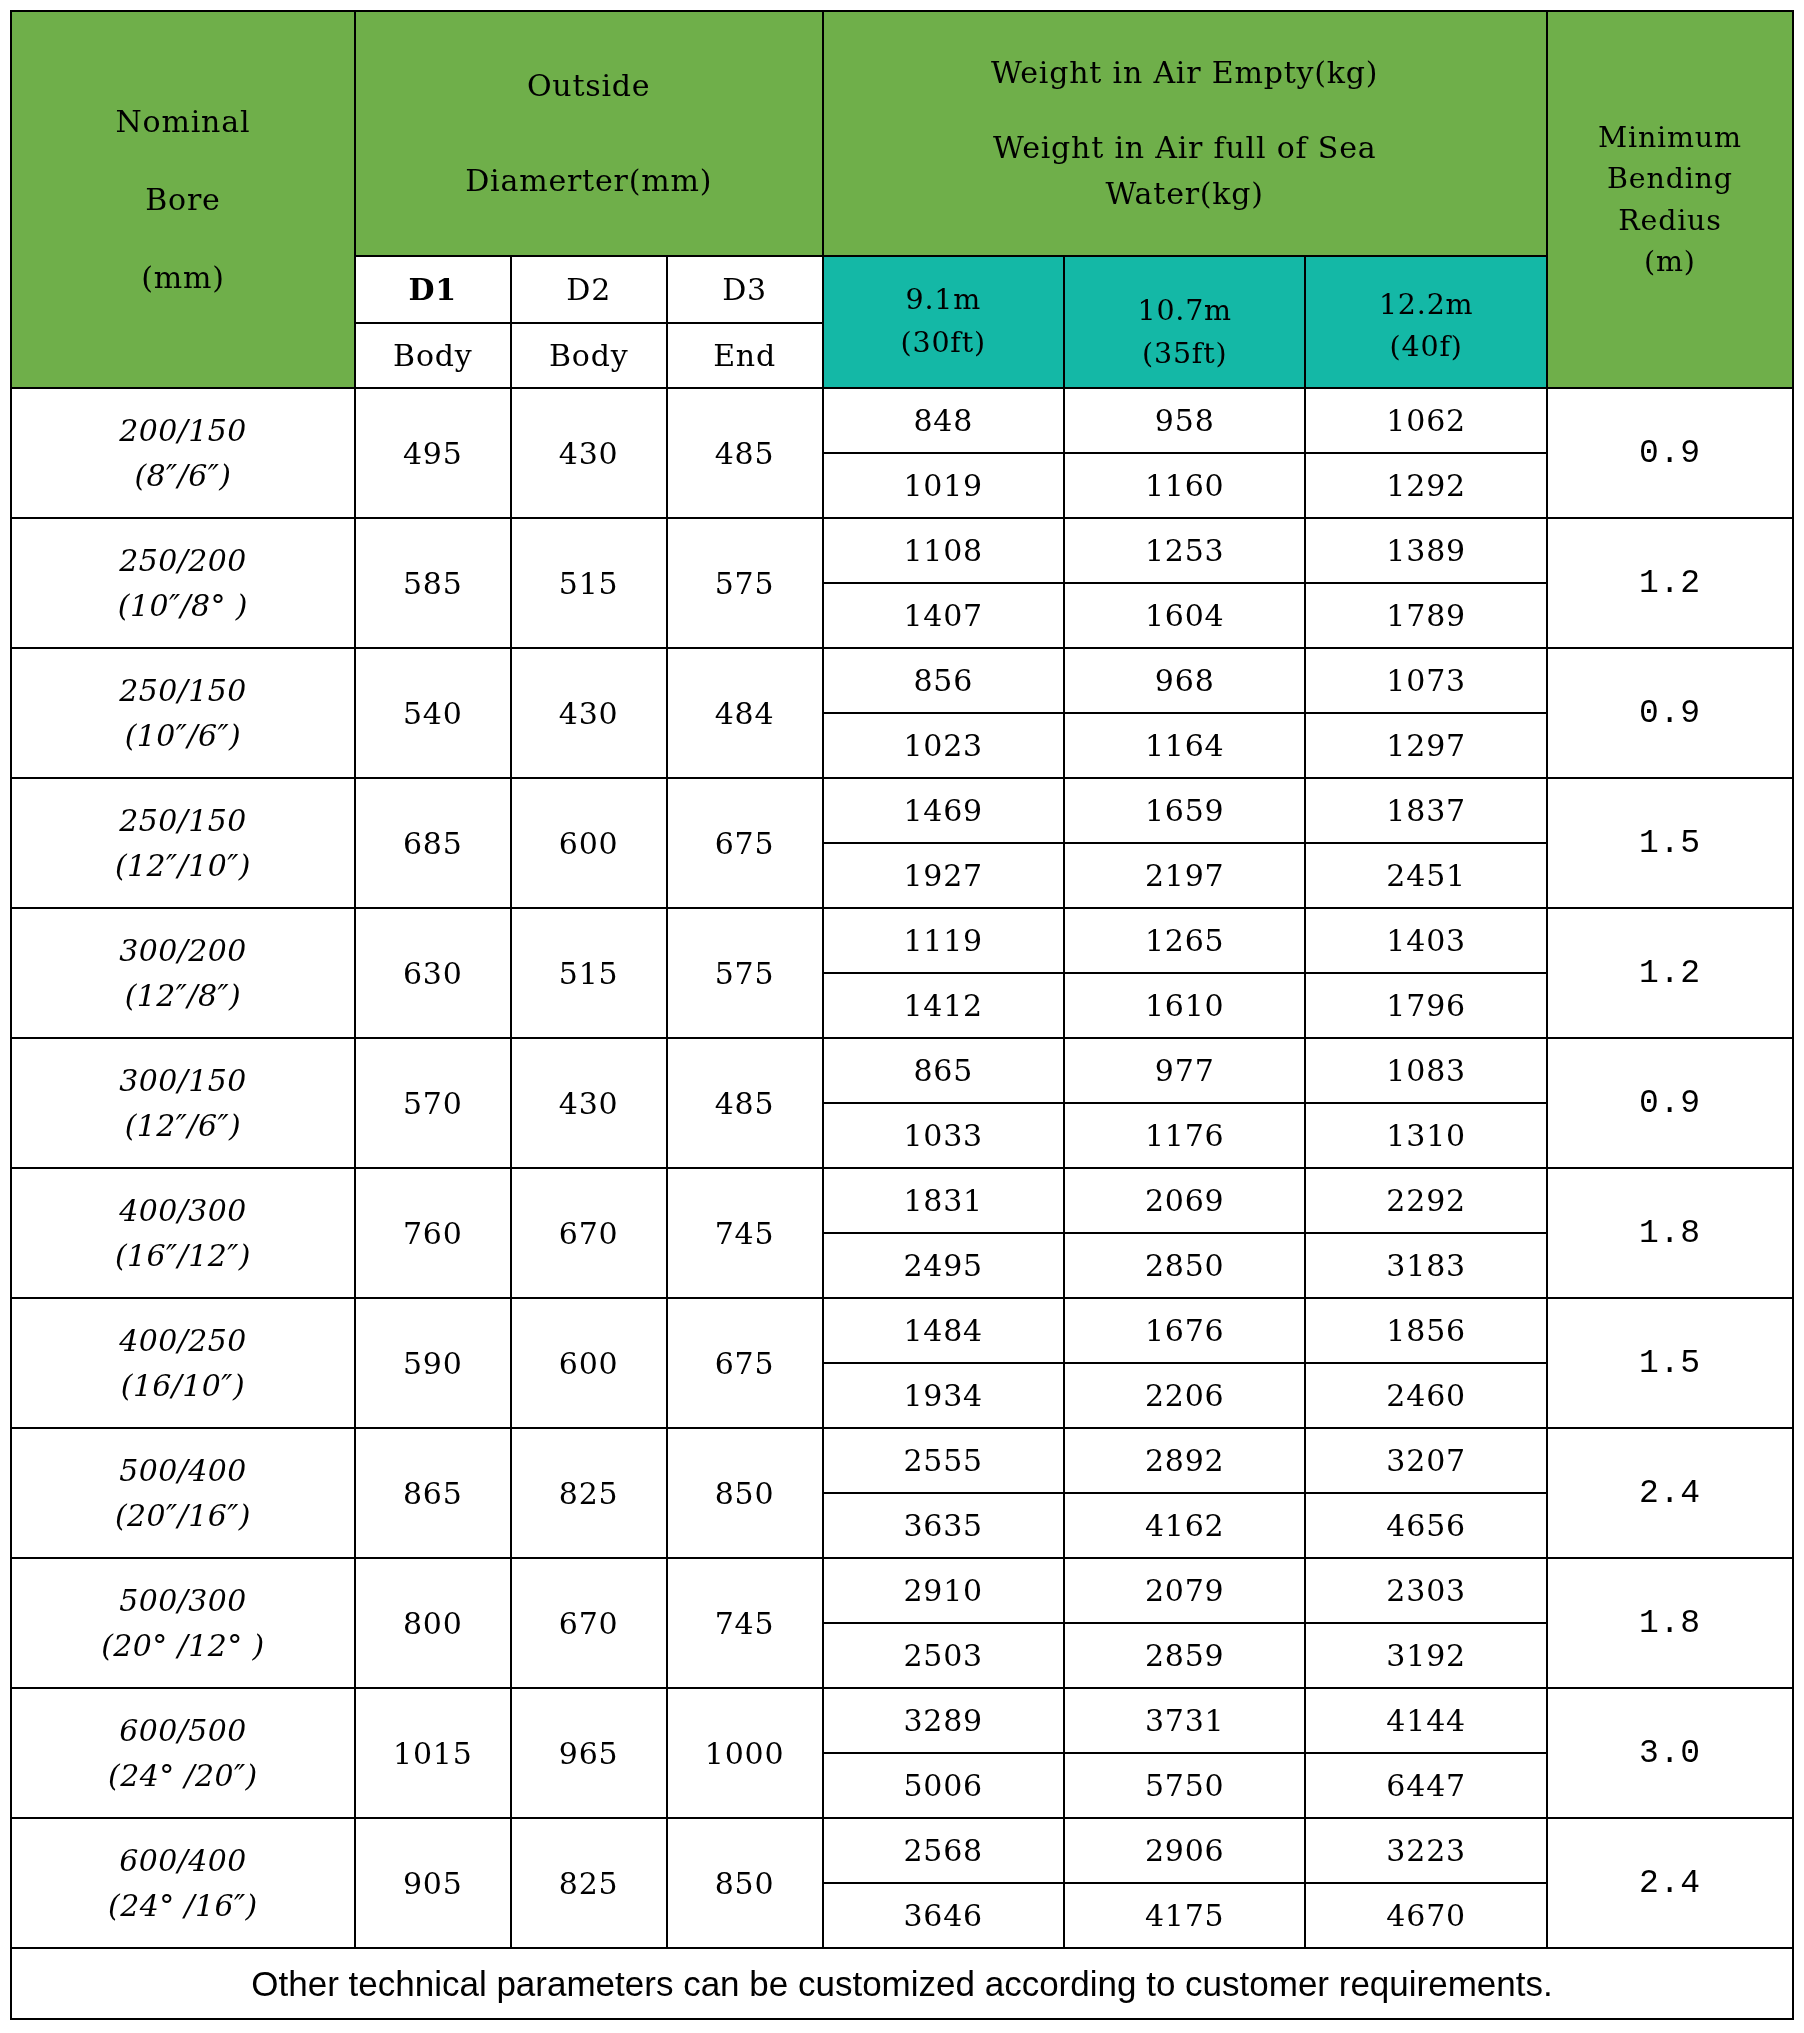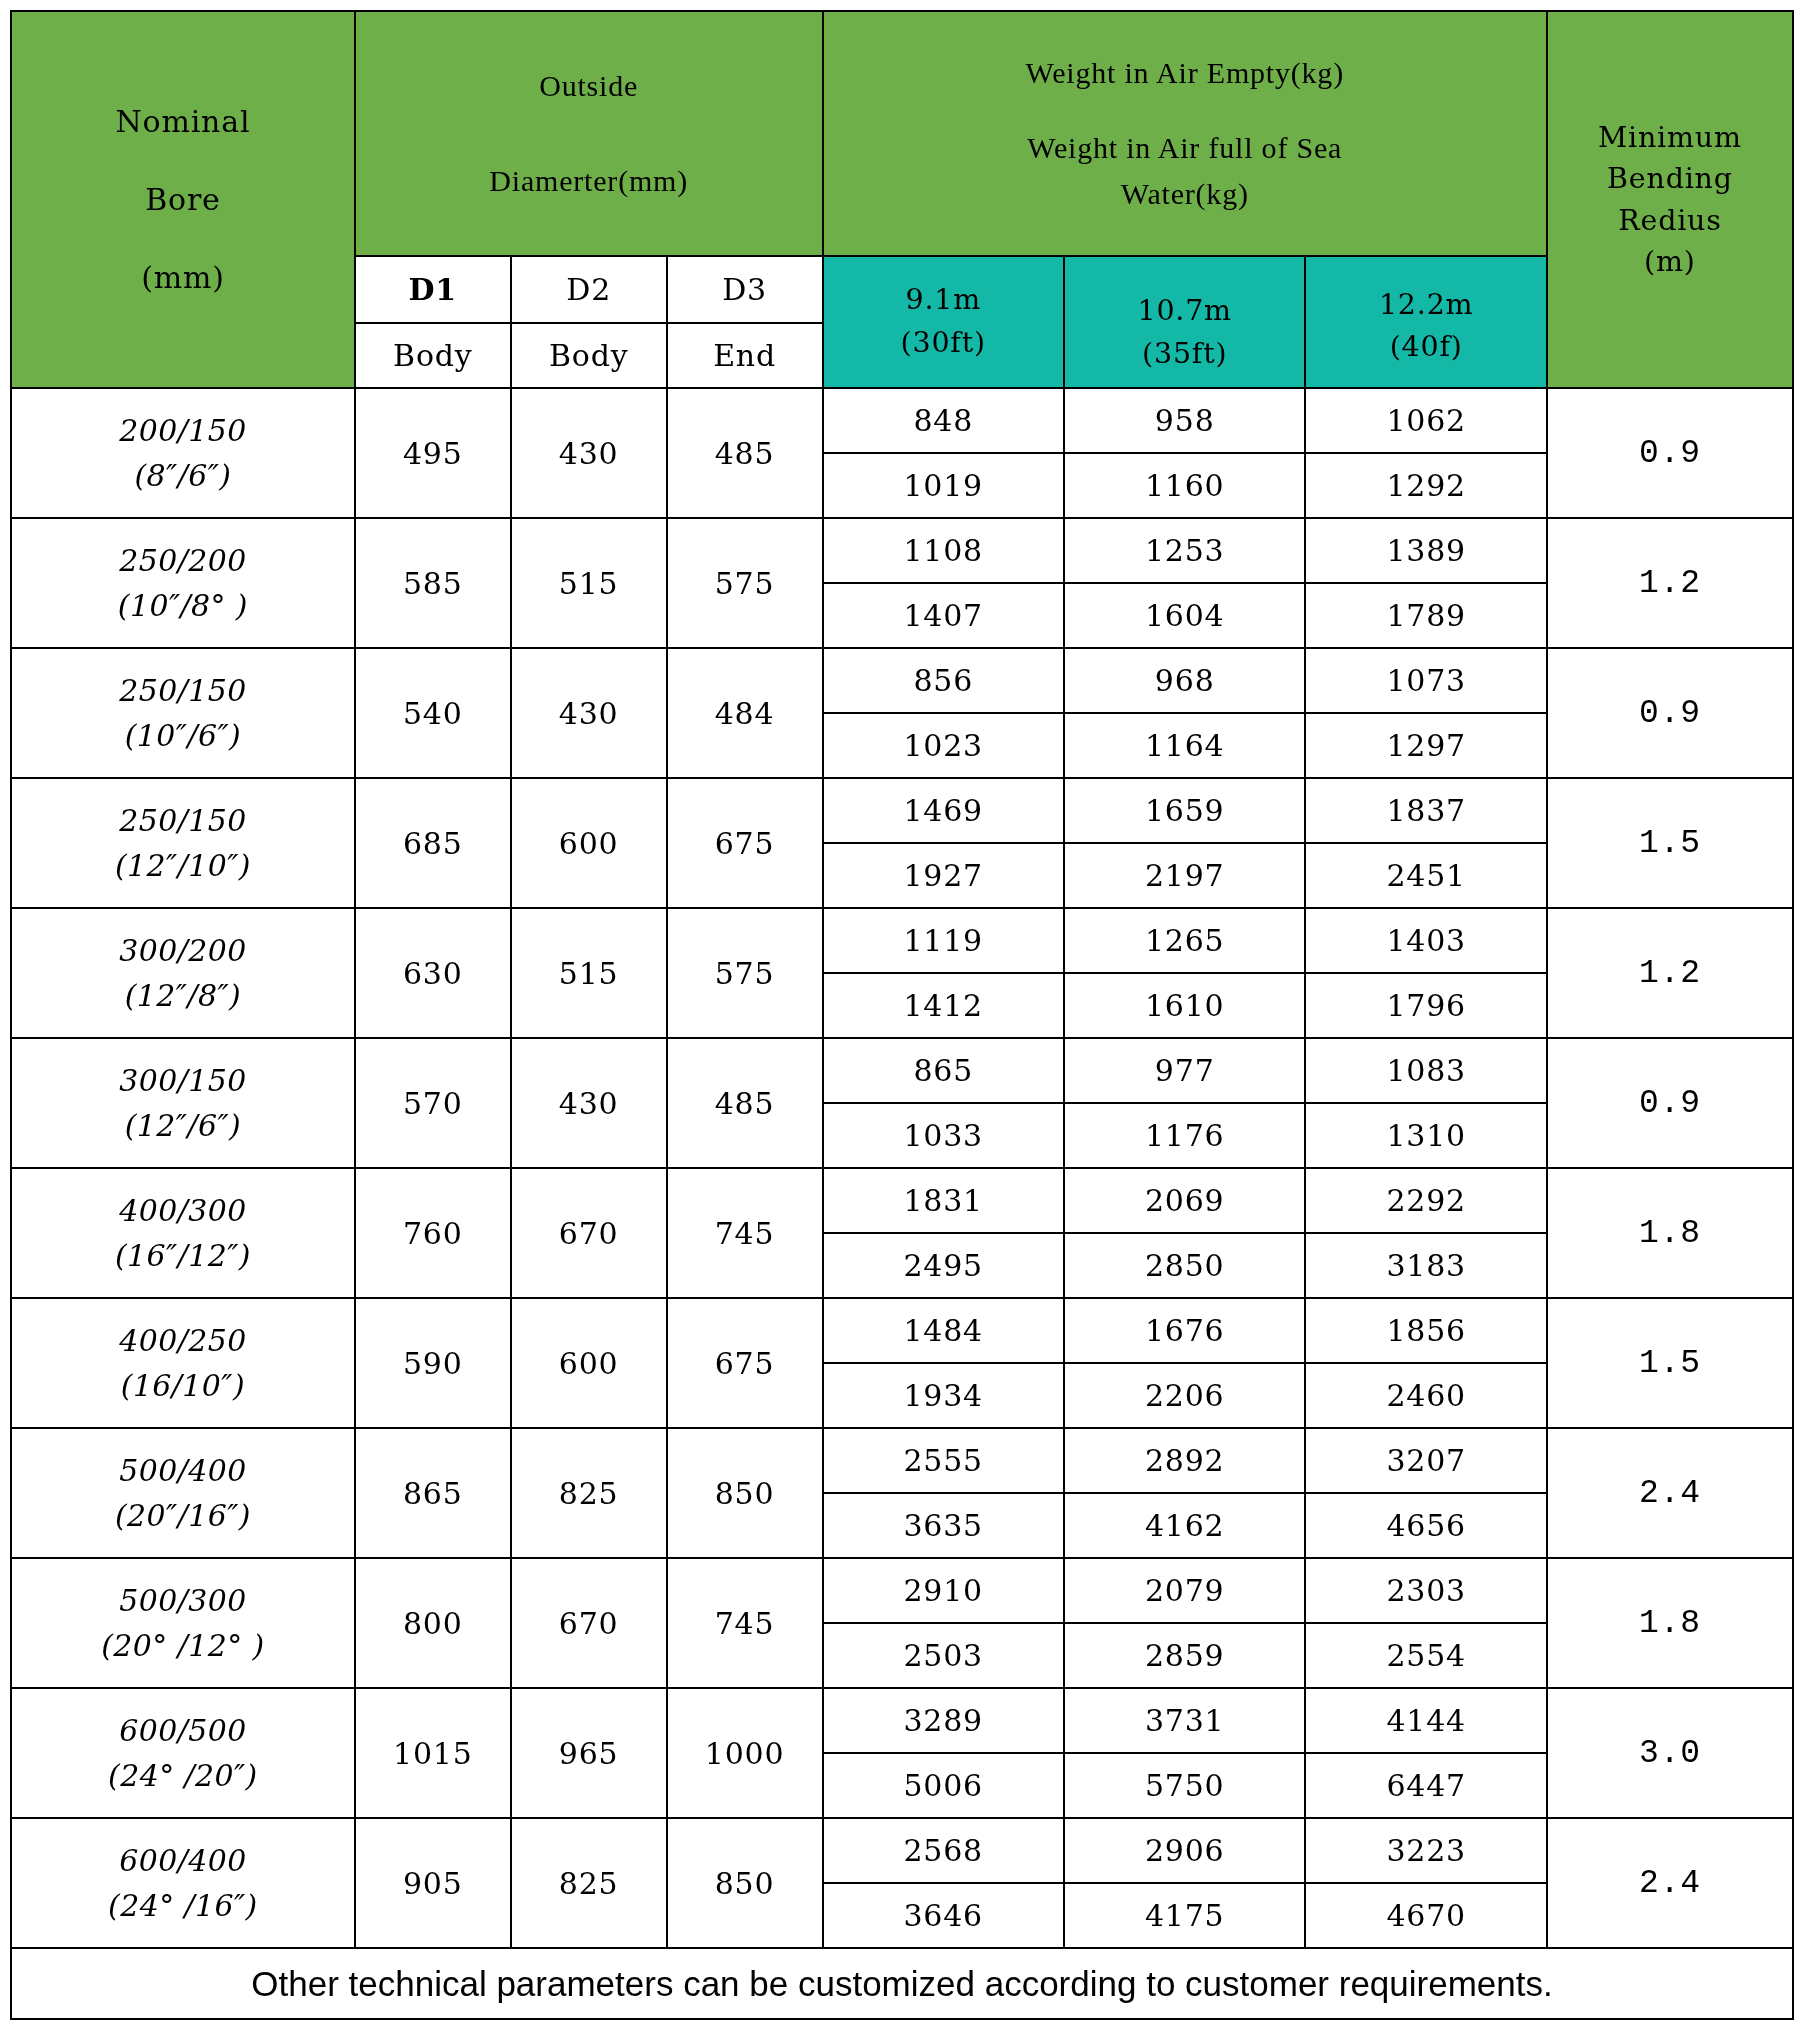--- a/index.html
+++ b/index.html
@@ -32,21 +32,20 @@
     font-weight: normal;
     padding: 0;
   }
   .hdr-green {
     background: #6FAF4A;
   }
   .hdr-big {
     font-size: 30px;
     line-height: 1.55;
     letter-spacing: 0.8px;
-    font-family: Liberation Serif, serif;
   }
   .hdr-sub {
     font-size: 30px;
     letter-spacing: 0.8px;
     background: #ffffff;
   }
   .hdr-len {
     font-size: 28.5px;
     line-height: 1.5;
     letter-spacing: 0.8px;
@@ -330,21 +329,21 @@
           <td class="dim" rowspan="2">670</td>
           <td class="dim" rowspan="2">745</td>
           <td class="wt">2910</td>
           <td class="wt">2079</td>
           <td class="wt">2303</td>
           <td class="rad" rowspan="2">1.8</td>
         </tr>
         <tr>
           <td class="wt">2503</td>
           <td class="wt">2859</td>
-          <td class="wt">2554</td>
+          <td class="wt">3192</td>
         </tr>
         <tr>
           <td class="bore" rowspan="2">
             <div>600/500</div>
             <div>(24° /20″)</div>
           </td>
           <td class="dim" rowspan="2">1015</td>
           <td class="dim" rowspan="2">965</td>
           <td class="dim" rowspan="2">1000</td>
           <td class="wt">3289</td>

